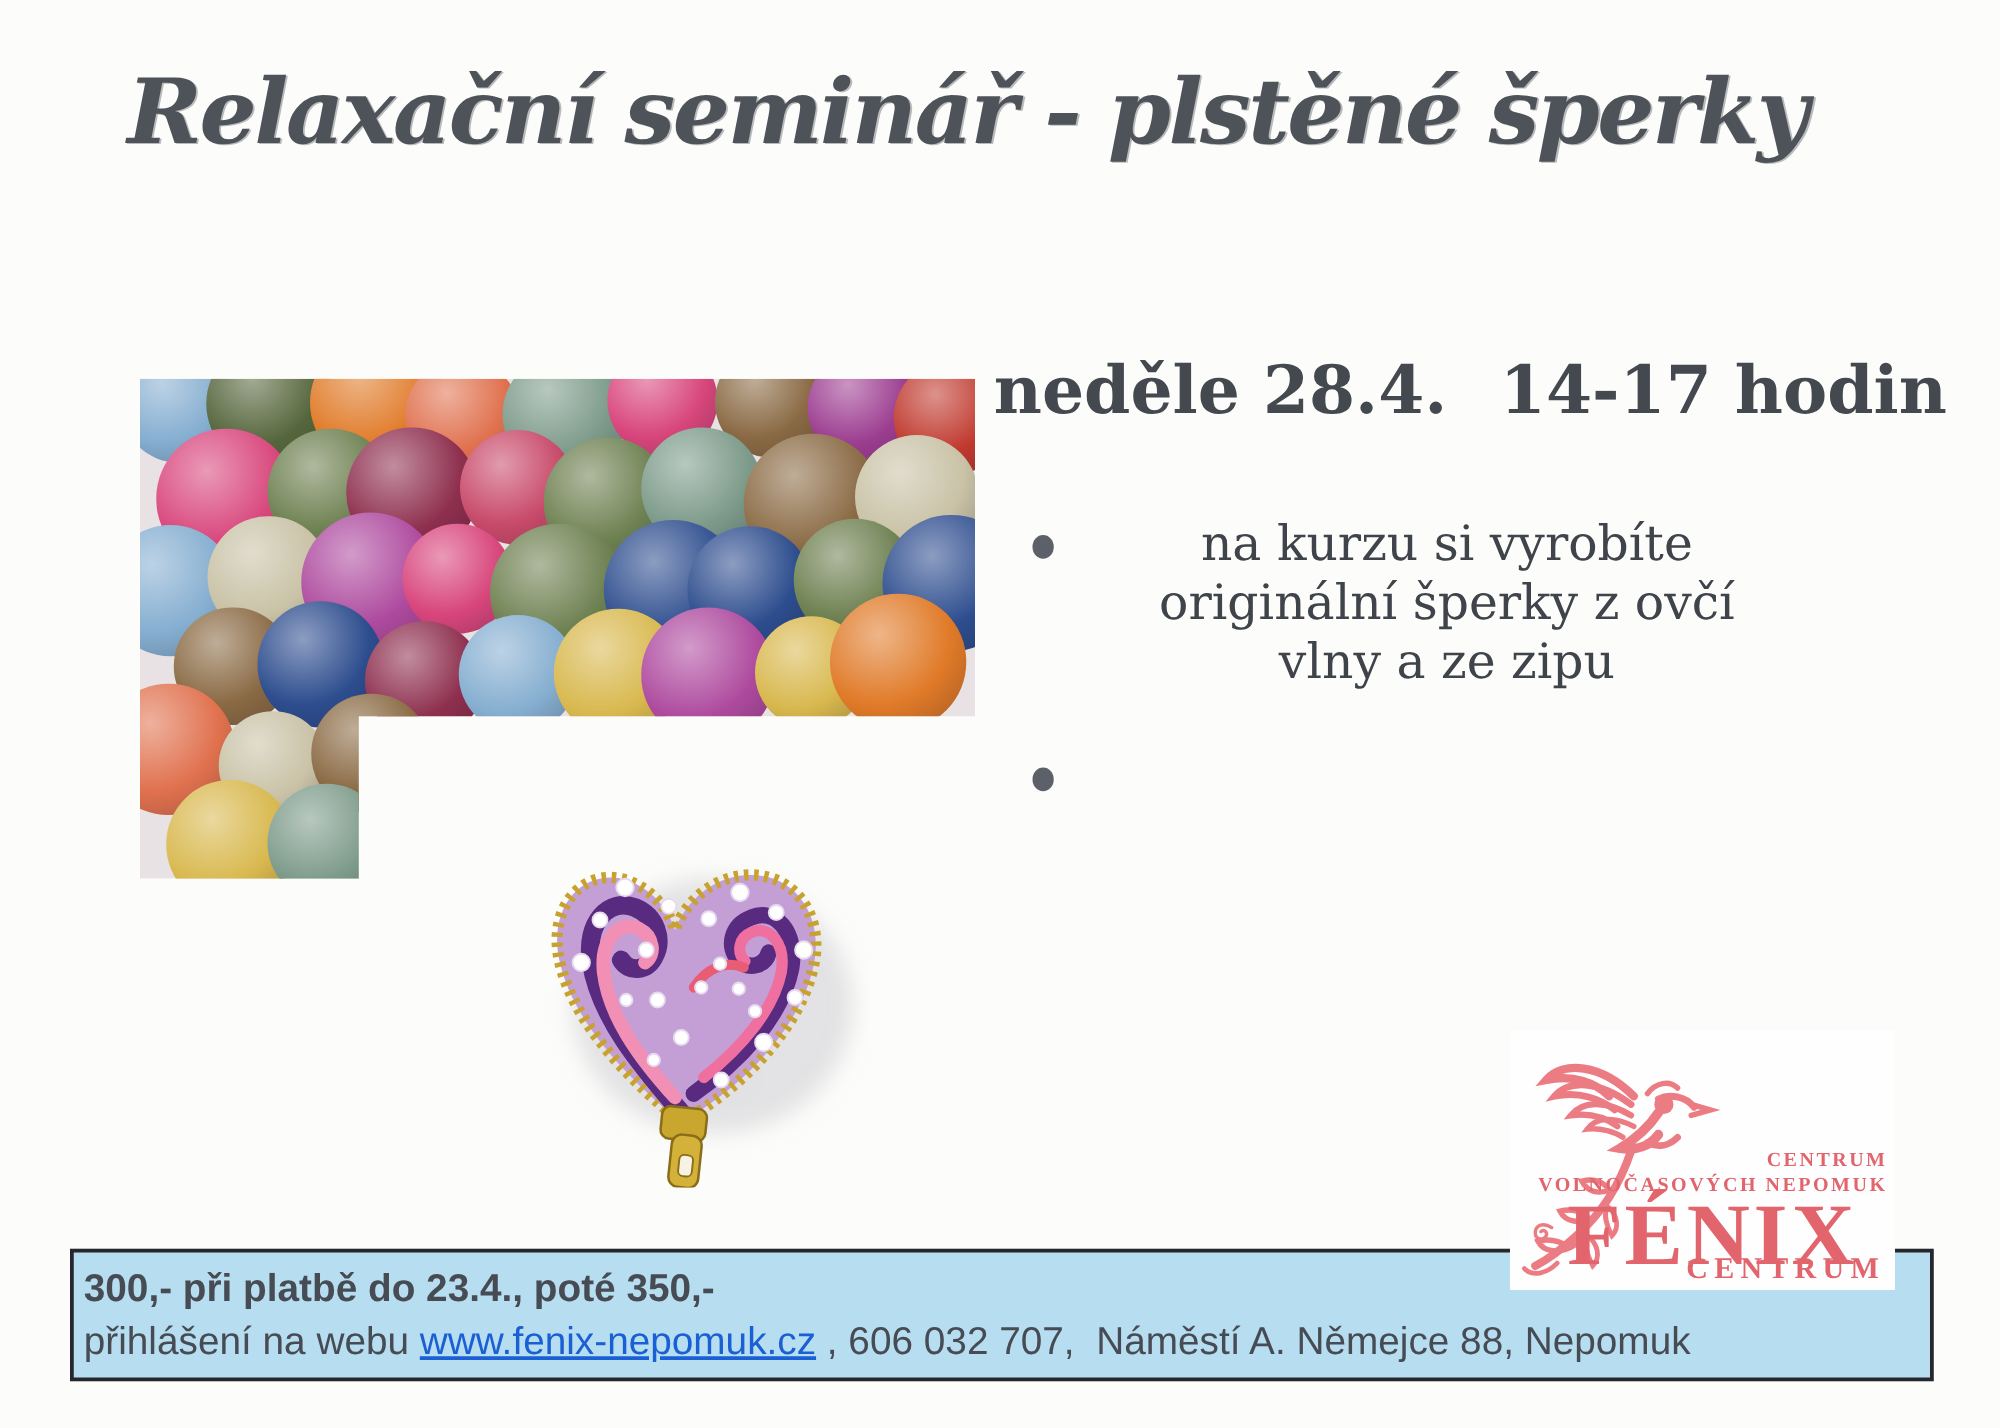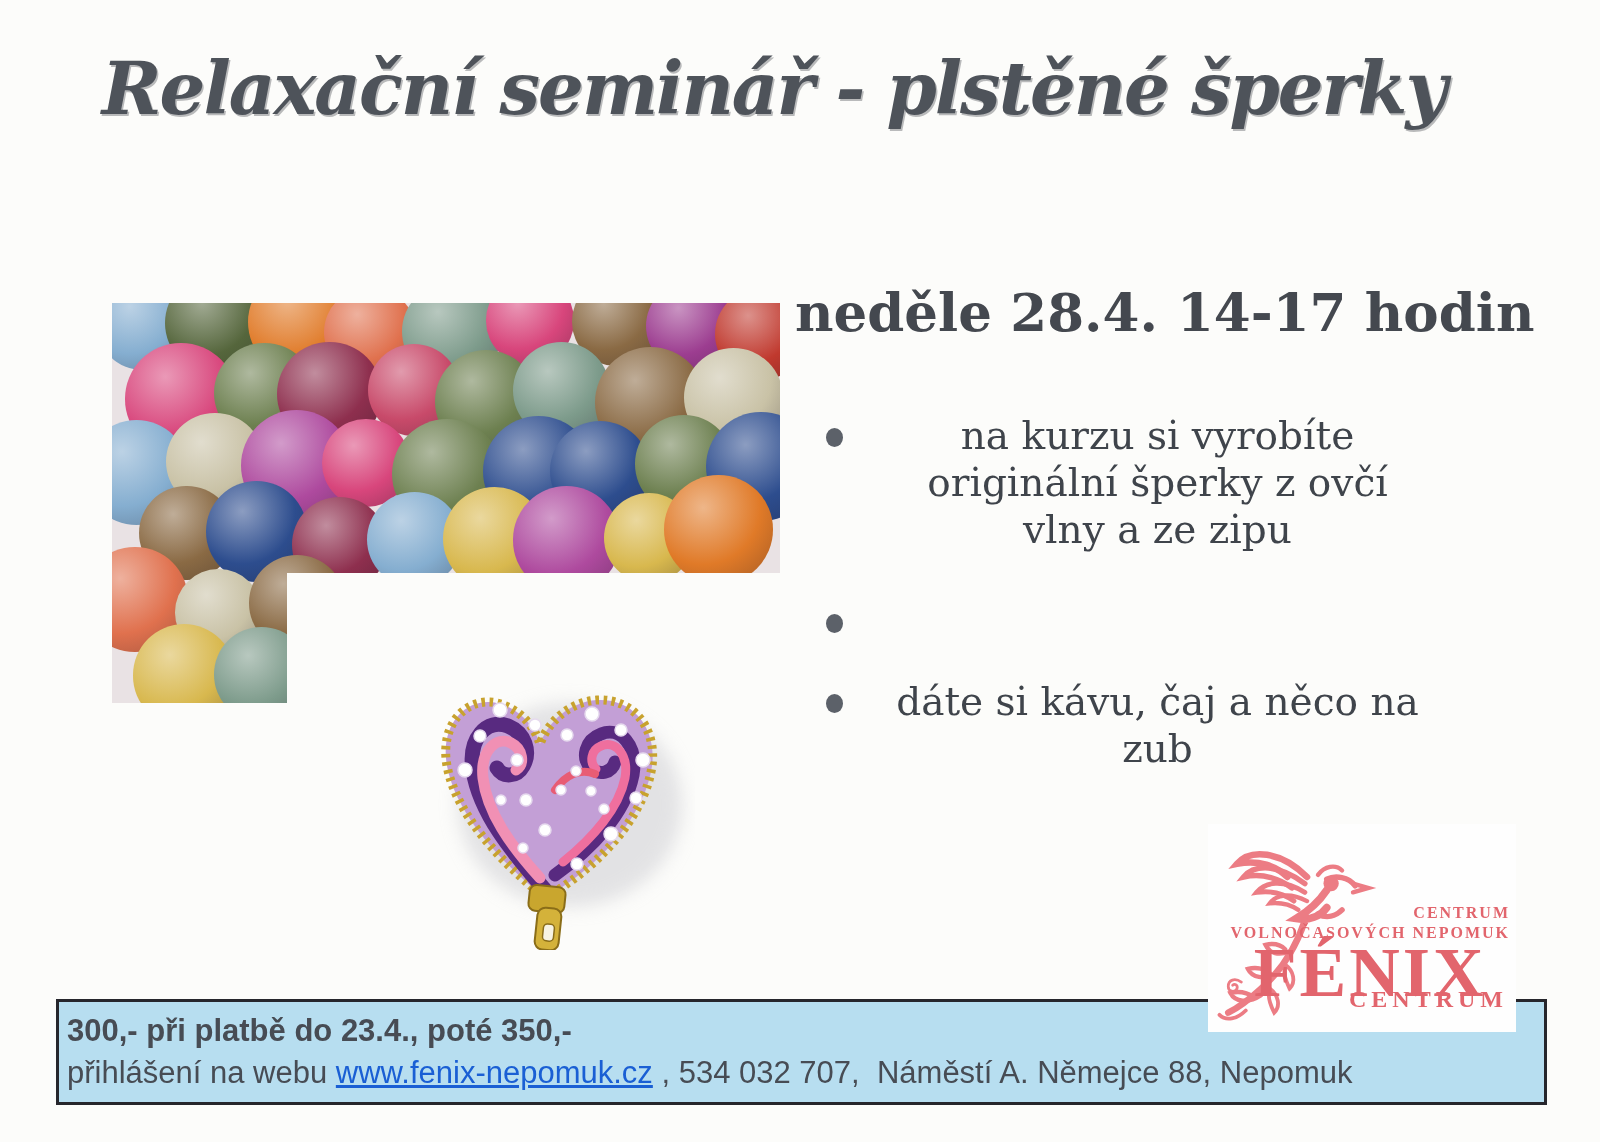--- a/index.html
+++ b/index.html
@@ -32,38 +32,38 @@
   .felt-ball{position:absolute;border-radius:50%;filter:blur(.6px);}
 
   
   .heart-photo{left:405px;top:640px;width:290px;height:310px;}
 
   
   .schedule{
     left:795px;top:281px;color:#44484f;white-space:nowrap;
     font-family:"DejaVu Serif", serif;font-weight:700;font-size:53px;
   }
-  .schedule .date{margin-right:19px;}
+  .schedule .date{margin-right:42px;}
 
   
   .bullets{left:826px;top:413px;width:600px;}
   .bullet-item{display:flex;align-items:flex-start;margin-bottom:46px;}
   .bullet-dot{
     flex:0 0 auto;width:17px;height:19px;border-radius:50%;
     background:#5c6169;margin-top:15px;margin-right:46px;
   }
   .bullet-text{
     font-family:"DejaVu Serif", serif;font-size:39px;line-height:1.2;
     color:#3f444b;max-width:540px;text-align:center;
   }
 
   
   .logo-box{left:1208px;top:824px;width:308px;height:208px;background:#fefefe;z-index:5;}
   .logo-bird{position:absolute;left:2px;top:18px;width:170px;height:186px;}
-  .logo-text{position:absolute;right:6px;top:79px;text-align:right;color:#e2656d;
+  .logo-text{position:absolute;right:6px;top:95px;text-align:right;color:#e2656d;
     font-family:"Liberation Serif", serif;}
   .logo-small{font-size:16px;font-weight:700;letter-spacing:2px;line-height:1.22;}
   .logo-name{font-size:70px;font-weight:700;letter-spacing:3px;line-height:.82;margin-top:2px;text-align:center;}
   .logo-city{font-size:24px;font-weight:700;letter-spacing:5px;line-height:1;margin-top:-14px;margin-right:2px;}
 
   
   .footer-bar{
     left:56px;top:999px;width:1491px;height:106px;
     background:#b7def0;border:3px solid #26262c;box-sizing:border-box;
     z-index:2;padding:8px 0 0 8px;
@@ -178,24 +178,20 @@
 </div>
 
 <div class="abs bullets">
   <div class="bullet-item">
     <span class="bullet-dot"></span>
     <div class="bullet-text">na kurzu si vyrobíte originální šperky z ovčí vlny a ze zipu</div>
   </div>
   <div class="bullet-item">
     <span class="bullet-dot"></span>
   </div>
-  <div class="bullet-item">
-    <span class="bullet-dot"></span>
-    <div class="bullet-text">dáte si kávu, čaj a něco na zub</div>
-  </div>
 </div>
 
 <div class="abs logo-box">
   <svg class="logo-bird" viewBox="0 0 150 170">
     <g fill="none" stroke="#ec7c84" stroke-linecap="round">
 
       <path d="M86 32 C 62 8, 34 6, 22 20 C 42 16, 58 22, 68 32" stroke-width="6"></path>
       <path d="M84 38 C 60 20, 38 20, 28 32 C 46 28, 62 34, 72 42" stroke-width="5"></path>
       <path d="M84 46 C 64 34, 48 36, 40 46 C 54 44, 66 48, 74 54" stroke-width="4.5"></path>
       <path d="M86 54 C 70 46, 58 48, 52 56 C 62 55, 72 58, 78 62" stroke-width="4"></path>
@@ -222,14 +218,14 @@
   <div class="logo-text">
     <div class="logo-small">CENTRUM</div>
     <div class="logo-small">VOLNOČASOVÝCH NEPOMUK</div>
     <div class="logo-name">FÉNIX</div>
     <div class="logo-city">CENTRUM</div>
   </div>
 </div>
 
 <div class="abs footer-bar">
   <div class="footer-line1">300,- při platbě do 23.4., poté 350,-</div>
-  <div class="footer-line2"><span>přihlášení na webu </span><span class="footer-link">www.fenix-nepomuk.cz</span><span> , 534 032 707,  Náměstí A. Němejce 88, Nepomuk</span></div>
+  <div class="footer-line2"><span>přihlášení na webu </span><span class="footer-link">www.fenix-nepomuk.cz</span><span> , 606 032 707,  Náměstí A. Němejce 88, Nepomuk</span></div>
 </div>
 
 </body></html>

